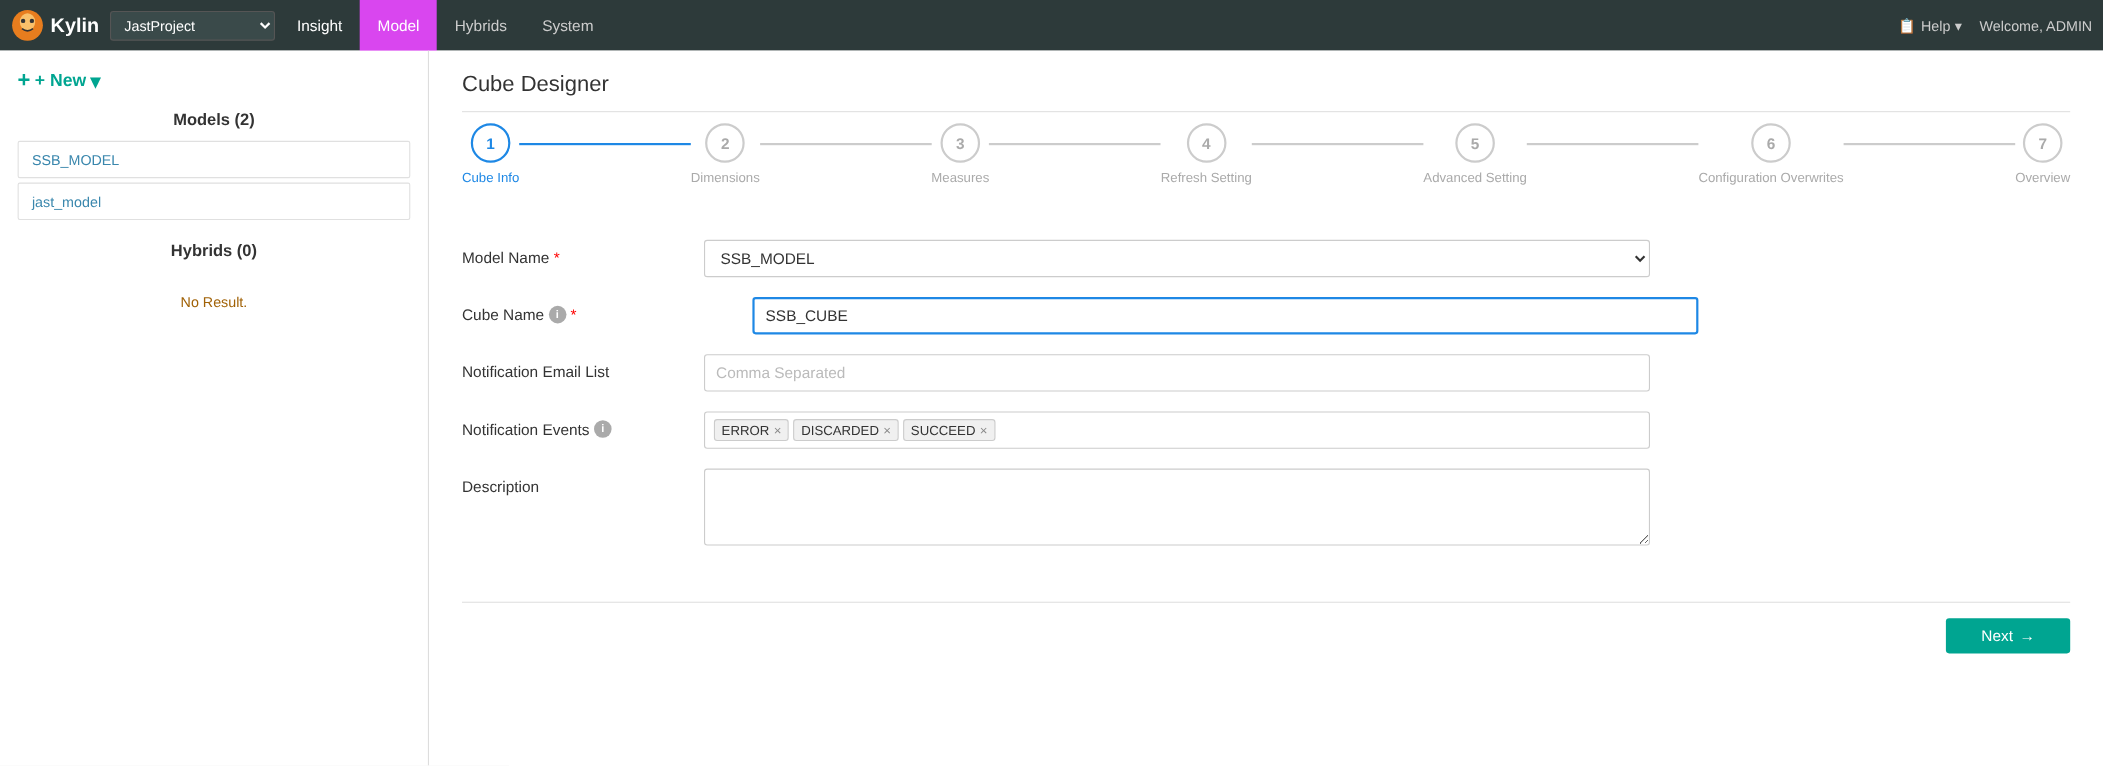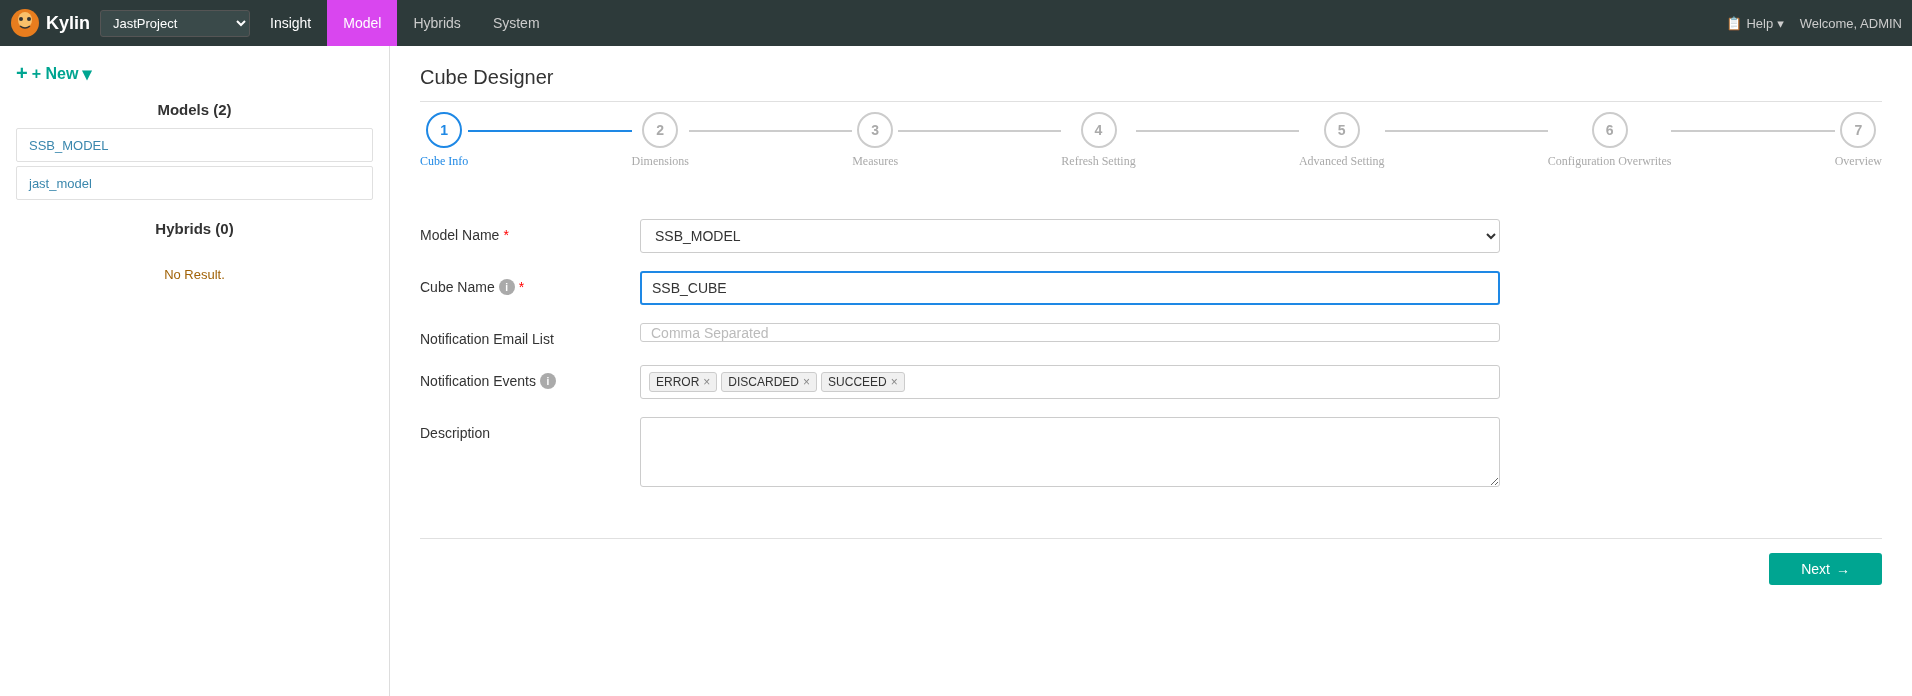--- a/index.html
+++ b/index.html
@@ -175,21 +175,20 @@
       border-color: #1e88e5;
       color: #1e88e5;
       background: white;
     }
     .step-label {
       font-size: 12px;
       color: #aaa;
       margin-top: 6px;
       white-space: nowrap;
       text-align: center;
-      font-family: Liberation Serif, serif;
     }
     .step-label.active {
       color: #1e88e5;
     }
 
     
     .form-section {
       padding: 10px 0;
     }
     .form-row {
@@ -227,29 +226,30 @@
     }
     .form-input {
       width: 100%;
       padding: 6px 10px;
       border: 2px solid #1e88e5;
       border-radius: 3px;
       font-size: 14px;
       color: #333;
       height: 34px;
       outline: none;
+      margin-left: 44px;
     }
     .form-input-plain {
       width: 100%;
       padding: 6px 10px;
       border: 1px solid #ccc;
       border-radius: 3px;
       font-size: 14px;
       color: #333;
-      height: 19px;
+      height: 34px;
       outline: none;
     }
     .form-input-plain::placeholder { color: #bbb; }
 
     .tags-input {
       width: 100%;
       padding: 4px 8px;
       border: 1px solid #ccc;
       border-radius: 3px;
       font-size: 14px;

